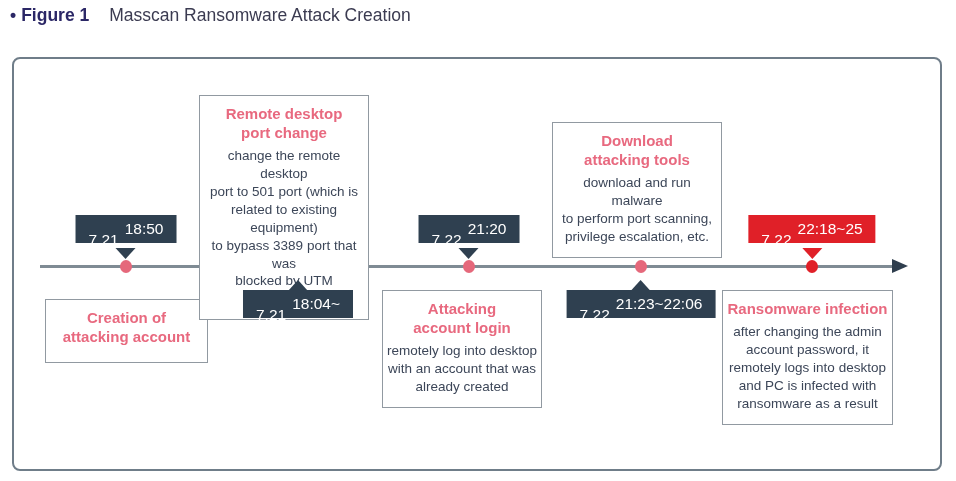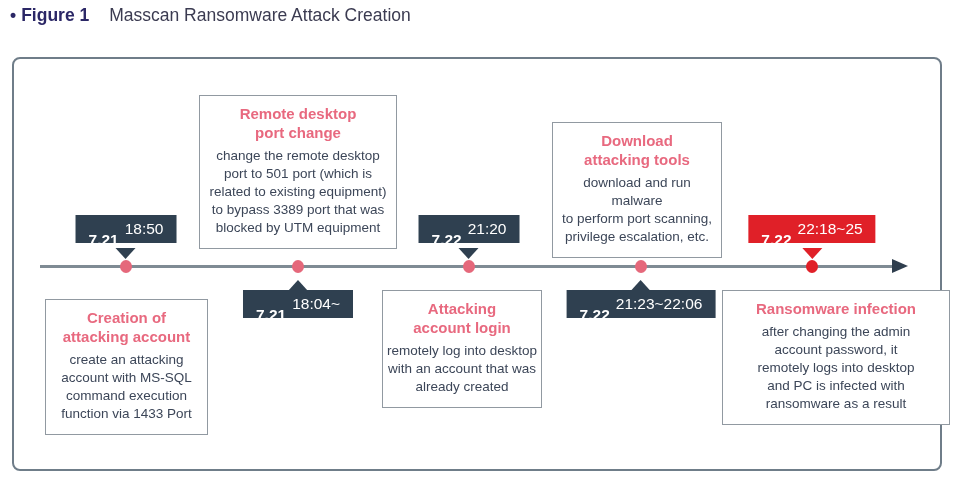--- a/index.html
+++ b/index.html
@@ -63,21 +63,21 @@
   }
   .badge.above { top: 156px; }
   .badge.below { top: 221px; }
   .badge .pill {
     display: inline-flex; align-items: center;
     height: 28px; padding: 0 13px;
     background: var(--badge-navy, #2f4050);
     color: #ffffff; font-size: 15.5px;
     white-space: nowrap;
   }
-  .badge .pill .date { font-weight: bold; margin-right: 6px; margin-top: 21px; }
+  .badge .pill .date { font-weight: normal; margin-right: 6px; margin-top: 21px; }
   .badge.red .pill { background: var(--accent-red, #e02028); }
   .tri { width: 0; height: 0; margin: 0 auto; }
   .tri-down {
     border-left: 10px solid transparent; border-right: 10px solid transparent;
     border-top: 11px solid var(--badge-navy, #2f4050);
     margin-top: -1px;
   }
   .badge.red .tri-down { border-top-color: var(--accent-red, #e02028); }
   .tri-up {
     border-left: 10px solid transparent; border-right: 10px solid transparent;
@@ -101,24 +101,24 @@
     font-weight: bold; font-size: 15px; line-height: 1.26;
     white-space: pre-line;
     margin-bottom: 4px;
   }
   .card-body {
     color: var(--body-text, #3c4658);
     font-size: 13.5px; line-height: 1.33;
     white-space: pre-line;
   }
   .card.c1 { left: 31px;  top: 240px; width: 163px; }
-  .card.c2 { left: 185px; top: 36px;  width: 198px; }
+  .card.c2 { left: 185px; top: 36px;  width: 170px; }
   .card.c3 { left: 368px; top: 231px; width: 160px; }
   .card.c4 { left: 538px; top: 63px;  width: 170px; }
-  .card.c5 { left: 708px; top: 231px; width: 228px; }
+  .card.c5 { left: 708px; top: 231px; width: 171px; }
 </style>
 </head>
 <body>
 
 <div class="caption">
   <span class="bullet">•</span><span class="fig-label">Figure 1</span><span>Masscan Ransomware Attack Creation</span>
 </div>
 
 <div class="frame">
 
@@ -134,24 +134,20 @@
   <div class="badge above b1">
     <div class="pill">
       <span class="date">7.21</span>
       <span class="time">18:50</span>
     </div>
     <div class="tri tri-down"></div>
   </div>
   <div class="card c1">
     <div class="card-title">Creation of
 attacking account</div>
-    <div class="card-body">create an attacking
-account with MS-SQL
-command execution
-function via 1433 Port</div>
   </div>
 
   <div class="card c2">
     <div class="card-title">Remote desktop
 port change</div>
     <div class="card-body">change the remote desktop
 port to 501 port (which is
 related to existing equipment)
 to bypass 3389 port that was
 blocked by UTM equipment</div>

